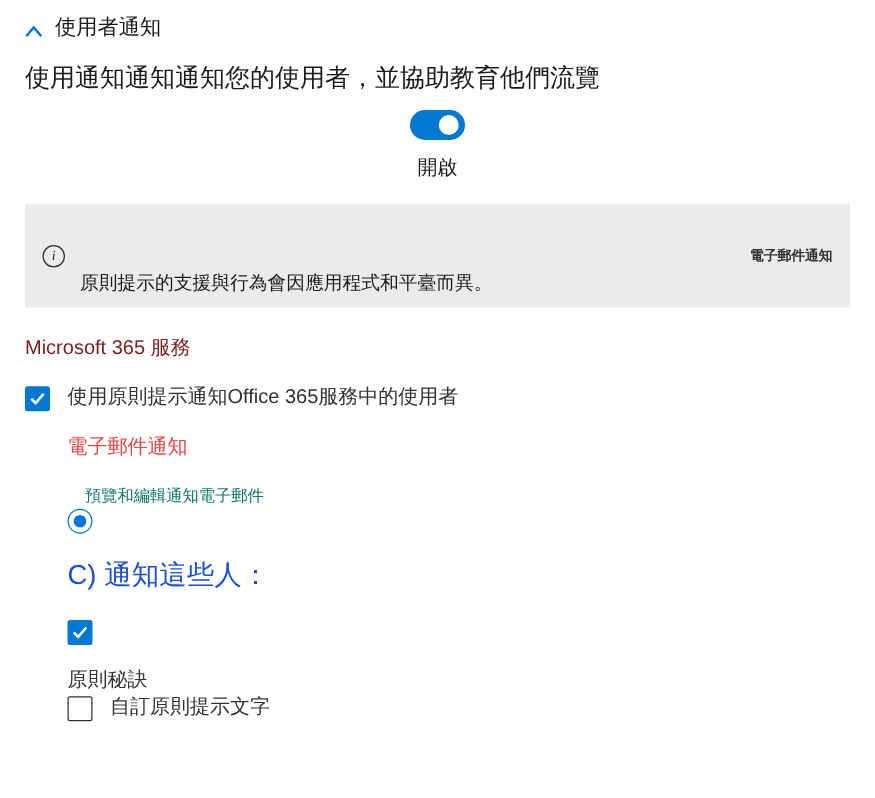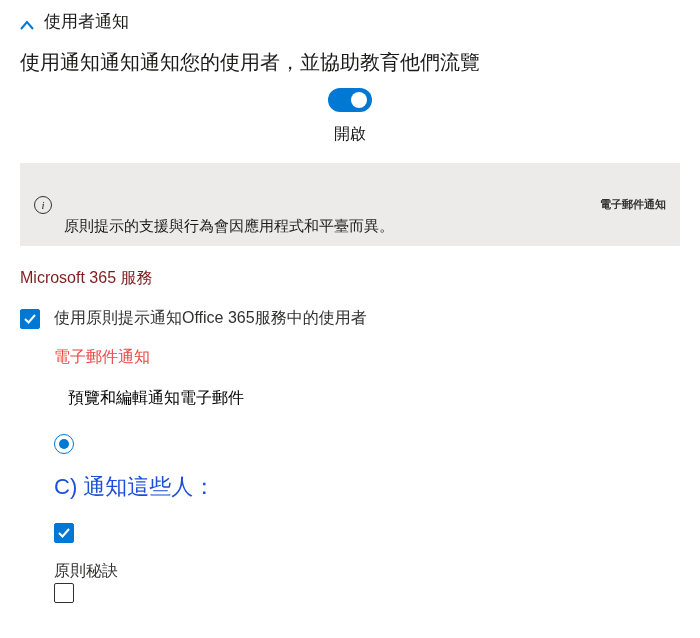--- a/index.html
+++ b/index.html
@@ -150,23 +150,22 @@
       line-height: 22px;
     }
     .indent-1 { margin-left: 34px; }
     .indent-2 { margin-left: 48px; }
     .sub-label {
       font-size: 16px;
       margin-bottom: 20px;
       color: #ef4444;
     }
     .link-text {
-      font-size: 16px;
-      margin-bottom: 24px;
-      color: #000000;
+      font-size: 13px;
+      color: #0f766e;
     }
     .heading-c {
       font-size: 22px;
       margin-bottom: 20px;
       color: #1d4ed8;
     }
     .tips-label {
       font-size: 16px;
       color: #323130;
     }
@@ -236,13 +235,14 @@
 </div>
 
 <div class="indent-1">
   <div class="tips-label">原則秘訣</div>
 </div>
 
 <div class="checkbox-row indent-1" style="margin-bottom:0;">
   <div class="checkbox">
     
   </div>
+  <span class="item-label">自訂原則提示文字</span>
 </div>
 
 </body></html>

